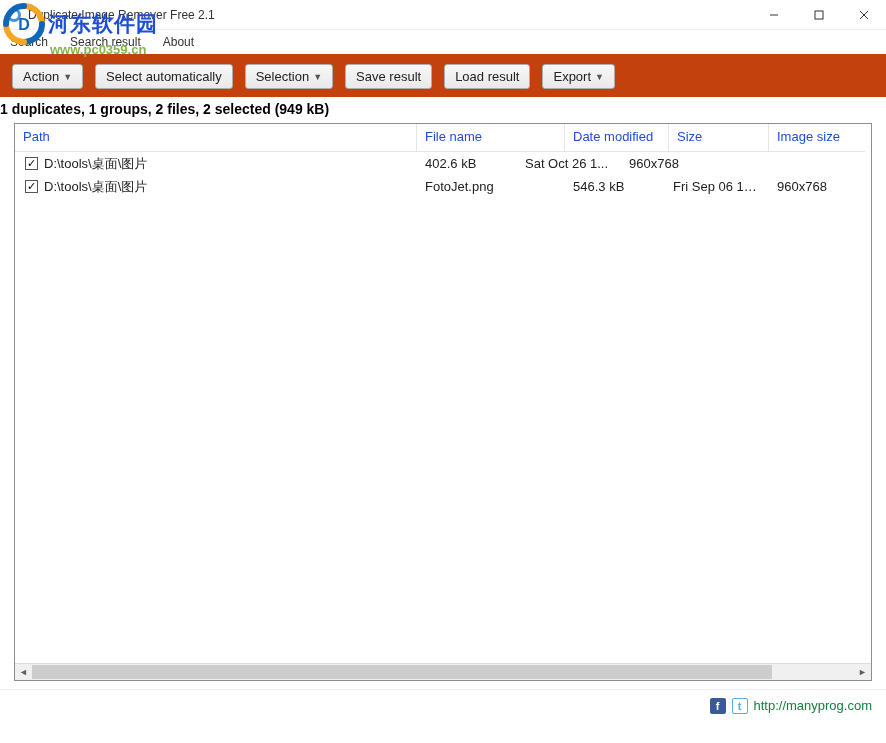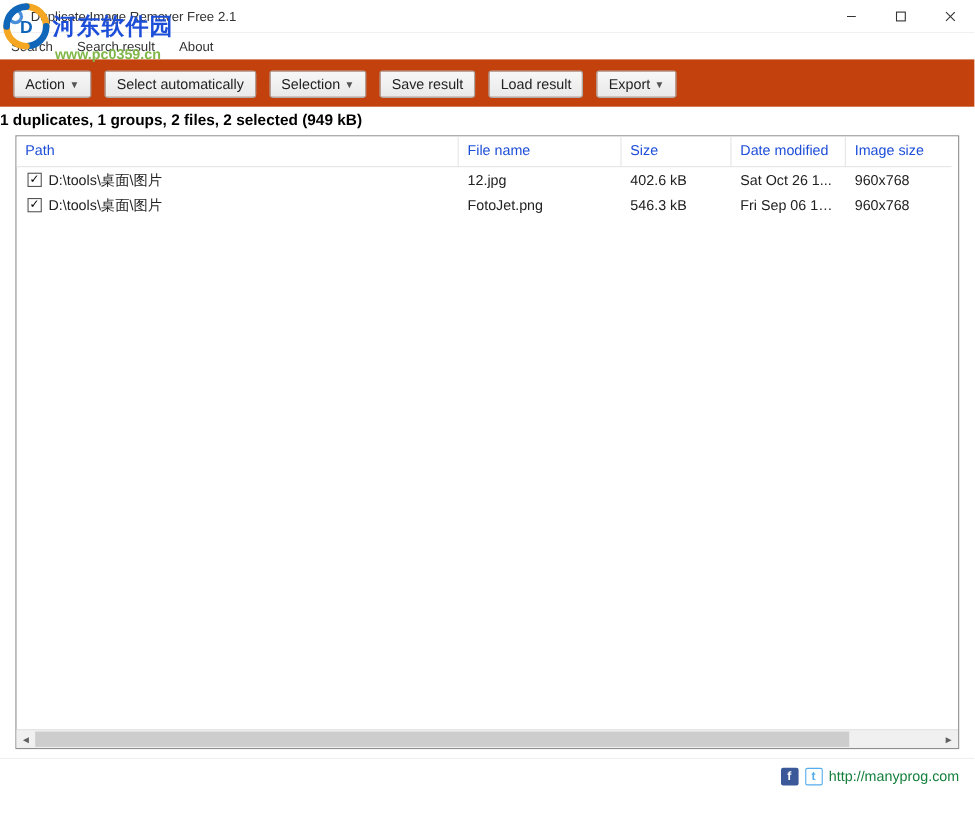--- a/index.html
+++ b/index.html
@@ -332,31 +332,30 @@
     <span class="dropdown-arrow">▼</span>
   </div>
 </div>
 
 <div class="status-line">1 duplicates, 1 groups, 2 files, 2 selected (949 kB)</div>
 
 <div class="table-container">
   <div class="table-header">
     <div class="th col-path">Path</div>
     <div class="th col-filename">File name</div>
+    <div class="th col-date">Date modified</div>
     <div class="th col-size">Size</div>
-    <div class="th col-date">Date modified</div>
     <div class="th col-imgsize">Image size</div>
   </div>
   <div class="table-body">
     <div class="table-row">
       <div class="td col-path path-cell">
         <span class="checkbox checked"></span>
         <span>D:\tools\桌面\图片</span>
       </div>
-      <div class="td col-filename">12.jpg</div>
       <div class="td col-size">402.6 kB</div>
       <div class="td col-date">Sat Oct 26 1...</div>
       <div class="td col-imgsize">960x768</div>
     </div>
     <div class="table-row">
       <div class="td col-path path-cell">
         <span class="checkbox checked"></span>
         <span>D:\tools\桌面\图片</span>
       </div>
       <div class="td col-filename">FotoJet.png</div>

